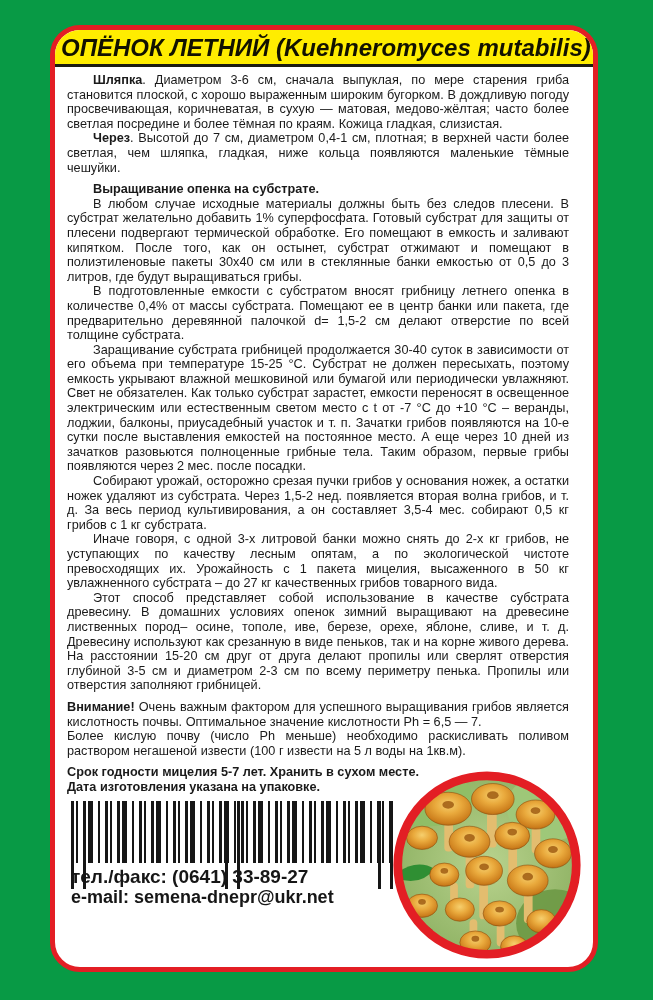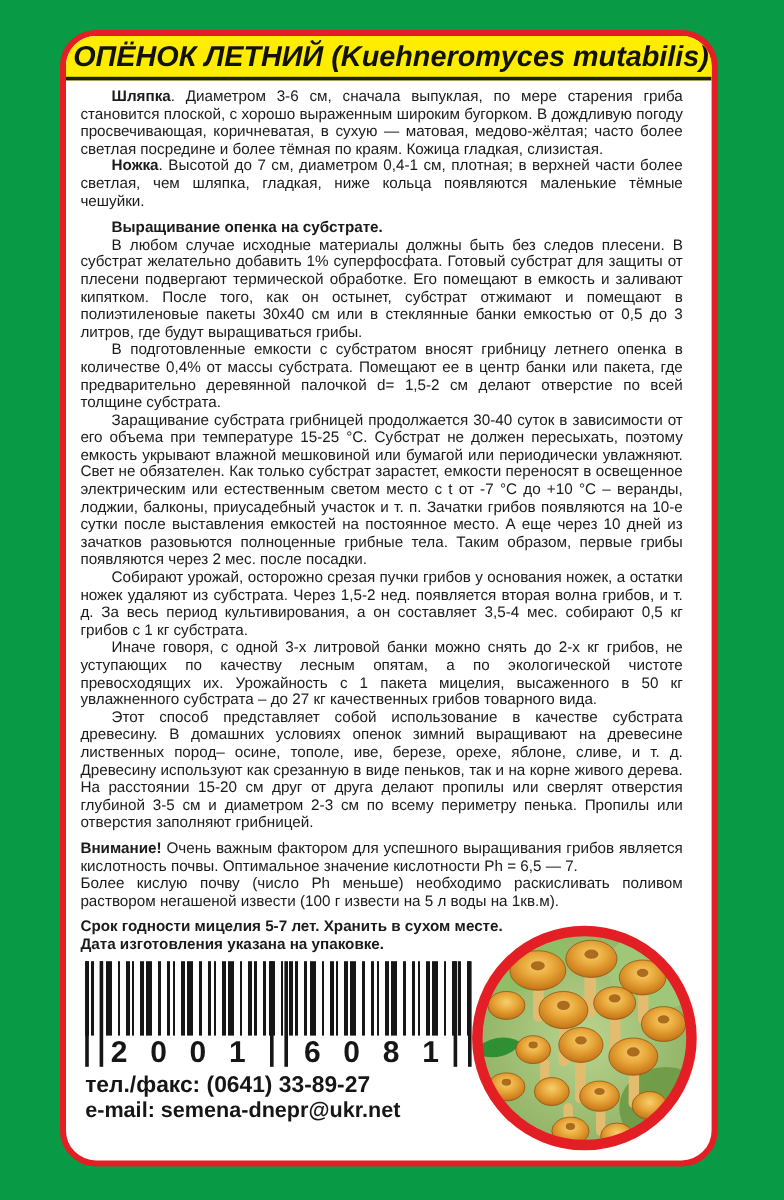--- a/index.html
+++ b/index.html
@@ -99,44 +99,40 @@
 <body>
 
 <div class="frame">
 
   <div class="title-band">
     <h1>ОПЁНОК ЛЕТНИЙ (Kuehneromyces mutabilis)</h1>
   </div>
 
   <div class="content">
     <p class="ind"><b>Шляпка</b><span>. Диаметром 3-6 см, сначала выпуклая, по мере старения гриба становится плоской, с хорошо выраженным широким бугорком. В дождливую погоду просвечивающая, коричневатая, в сухую — матовая, медово-жёлтая; часто более светлая посредине и более тёмная по краям. Кожица гладкая, слизистая.</span></p>
-    <p class="ind"><b>Ножка</b><span>. Высотой до 7 см, диаметром 0,4-1 см, плотная; в верхней части более светлая, чем шляпка, гладкая, ниже кольца появляются маленькие тёмные чешуйки.</span></p>
+    <p class="ind"><b>Через</b><span>. Высотой до 7 см, диаметром 0,4-1 см, плотная; в верхней части более светлая, чем шляпка, гладкая, ниже кольца появляются маленькие тёмные чешуйки.</span></p>
 
     <p class="hd">Выращивание опенка на субстрате.</p>
     <p class="ind">В любом случае исходные материалы должны быть без следов плесени. В субстрат желательно добавить 1% суперфосфата. Готовый субстрат для защиты от плесени подвергают термической обработке. Его помещают в емкость и заливают кипятком. После того, как он остынет, субстрат отжимают и помещают в полиэтиленовые пакеты 30х40 см или в стеклянные банки емкостью от 0,5 до 3 литров, где будут выращиваться грибы.</p>
     <p class="ind">В подготовленные емкости с субстратом вносят грибницу летнего опенка в количестве 0,4% от массы субстрата. Помещают ее в центр банки или пакета, где предварительно деревянной палочкой d= 1,5-2 см делают отверстие по всей толщине субстрата.</p>
     <p class="ind">Заращивание субстрата грибницей продолжается 30-40 суток в зависимости от его объема при температуре 15-25 °С. Субстрат не должен пересыхать, поэтому емкость укрывают влажной мешковиной или бумагой или периодически увлажняют. Свет не обязателен. Как только субстрат зарастет, емкости переносят в освещенное электрическим или естественным светом место с t от -7 °С до +10 °С – веранды, лоджии, балконы, приусадебный участок и т. п. Зачатки грибов появляются на 10-е сутки после выставления емкостей на постоянное место. А еще через 10 дней из зачатков разовьются полноценные грибные тела. Таким образом, первые грибы появляются через 2 мес. после посадки.</p>
     <p class="ind">Собирают урожай, осторожно срезая пучки грибов у основания ножек, а остатки ножек удаляют из субстрата. Через 1,5-2 нед. появляется вторая волна грибов, и т. д. За весь период культивирования, а он составляет 3,5-4 мес. собирают 0,5 кг грибов с 1 кг субстрата.</p>
     <p class="ind">Иначе говоря, с одной 3-х литровой банки можно снять до 2-х кг грибов, не уступающих по качеству лесным опятам, а по экологической чистоте превосходящих их. Урожайность с 1 пакета мицелия, высаженного в 50 кг увлажненного субстрата – до 27 кг качественных грибов товарного вида.</p>
 
     <p class="ind">Этот способ представляет собой использование в качестве субстрата древесину. В домашних условиях опенок зимний выращивают на древесине лиственных пород– осине, тополе, иве, березе,  орехе, яблоне, сливе, и т. д. Древесину используют как срезанную в виде пеньков, так и на корне живого дерева. На расстоянии 15-20 см друг от друга делают пропилы или сверлят отверстия глубиной 3-5 см и диаметром 2-3 см по всему периметру пенька. Пропилы или отверстия заполняют грибницей.</p>
 
     <p class="sp"><b>Внимание!</b><span> Очень важным фактором для успешного выращивания грибов является кислотность почвы. Оптимальное значение кислотности Ph = 6,5 — 7.</span></p>
     <p>Более кислую почву (число Ph меньше) необходимо раскисливать поливом раствором негашеной извести (100 г извести на 5 л воды  на 1кв.м).</p>
 
     <p class="bold-line sp">Срок годности мицелия 5-7 лет. Хранить в сухом месте.</p>
     <p class="bold-line">Дата изготовления указана на упаковке.</p>
 
     <div class="footer-row">
       <div class="barcode">
         <div class="barcode-bars"></div>
-        <div class="barcode-digits">
-          <span>2 0 0 1</span>
-          <span>6 0 8 1</span>
-        </div>
         <i class="guard g1"></i>
         <i class="guard g2"></i>
         <i class="guard g3"></i>
       </div>
       <div class="contacts">
         <p class="phone">тел./факс: (0641) 33-89-27</p>
         <p class="email">e-mail: semena-dnepr@ukr.net</p>
 
       </div>
     </div>

